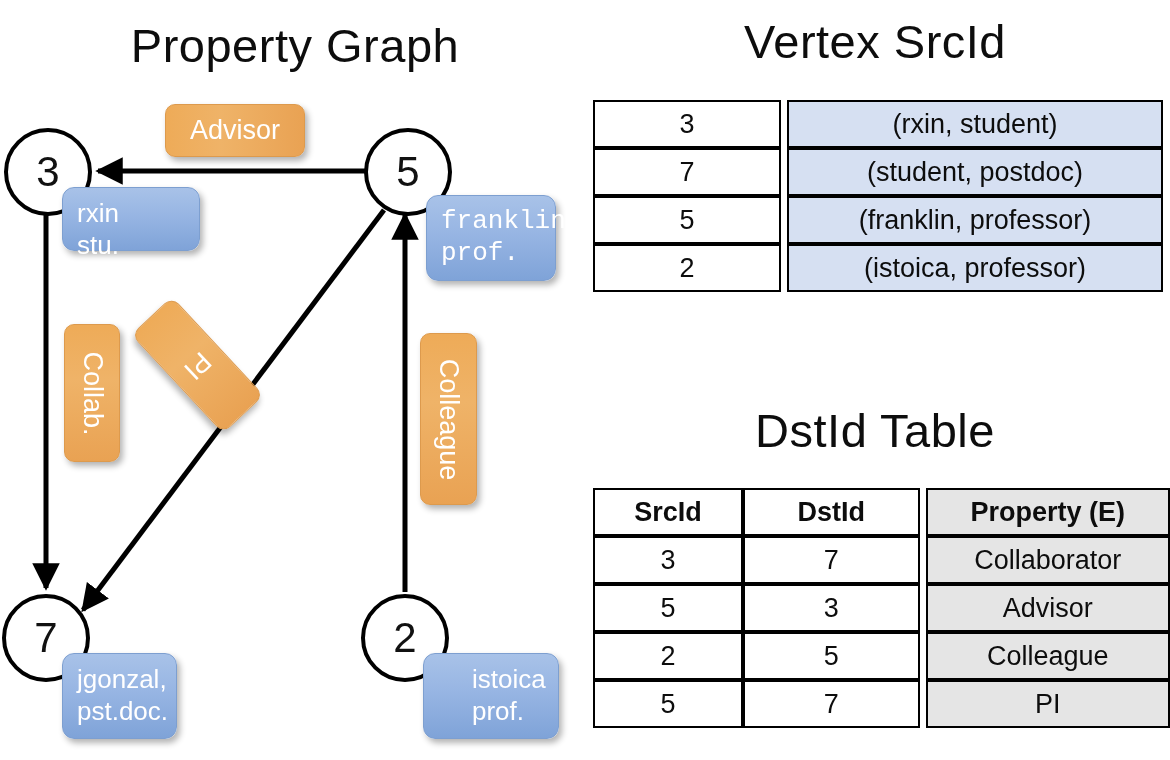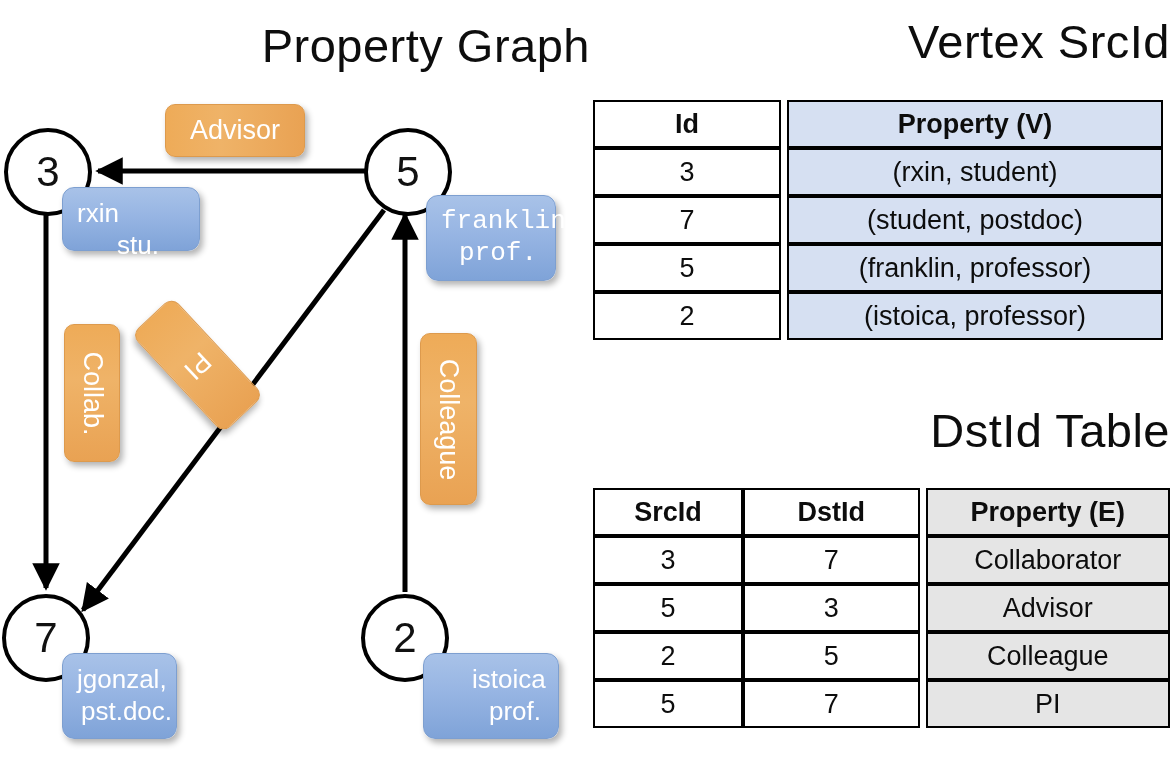--- a/index.html
+++ b/index.html
@@ -18,21 +18,21 @@
 
   
   .title {
     position: absolute;
     font-family: "Liberation Sans", sans-serif;
     font-weight: 300;
     font-size: 47px;
     letter-spacing: 0.5px;
     color: #0d0d0d;
     white-space: nowrap;
-    text-align: right;
+    text-align: center;
   }
   #title-property-graph { left: 0px;   top: 18px;  width: 590px; }
   #title-vertex-table   { left: 580px; top: 14px;  width: 590px; }
   #title-edge-table     { left: 580px; top: 403px; width: 590px; }
 
   
   #graph-panel {
     position: absolute;
     left: 0; top: 0;
     width: 590px; height: 760px;
@@ -80,21 +80,21 @@
     font-weight: 300;
     line-height: 1.22;
     padding: 10px 0 0 14px;
     box-sizing: border-box;
     z-index: 4;
   }
   #prop-box-rxin     { left: 62px;  top: 187px; width: 138px; height: 64px; }
   #prop-box-franklin { left: 426px; top: 195px; width: 130px; height: 86px; font-family: Liberation Mono, monospace; }
   #prop-box-jgonzal  { left: 62px;  top: 653px; width: 115px; height: 86px; }
   #prop-box-istoica  { left: 423px; top: 653px; width: 136px; height: 86px; padding-left: 48px; }
-  .prop-box .line2 { display:block;text-align:center; }
+  .prop-box .line2 { display:block; }
 
   
   .edge-badge {
     position: absolute;
     border-radius: 10px;
     background: linear-gradient(to right, #eeab58 0%, #efb368 40%, #e9a253 100%);
     border: 1px solid #dd9a4d;
     box-shadow: 3px 4px 6px rgba(0,0,0,0.30);
     color: #ffffff;
     font-size: 27px;
@@ -222,25 +222,20 @@
   <div class="edge-badge" id="badge-colleague">
     <span class="vtext">Colleague</span>
   </div>
 </div>
 
 <div class="title" id="title-vertex-table">Vertex SrcId</div>
 
 <table class="tbl" id="vertex-table">
   <tbody>
     <tr>
-      <td class="col-id hdr">Id</td>
-      <td class="gapcell"></td>
-      <td class="col-prop hdr blue">Property (V)</td>
-    </tr>
-    <tr>
       <td class="col-id">3</td>
       <td class="gapcell"></td>
       <td class="col-prop blue">(rxin, student)</td>
     </tr>
     <tr>
       <td class="col-id">7</td>
       <td class="gapcell"></td>
       <td class="col-prop blue">(student, postdoc)</td>
     </tr>
     <tr>

